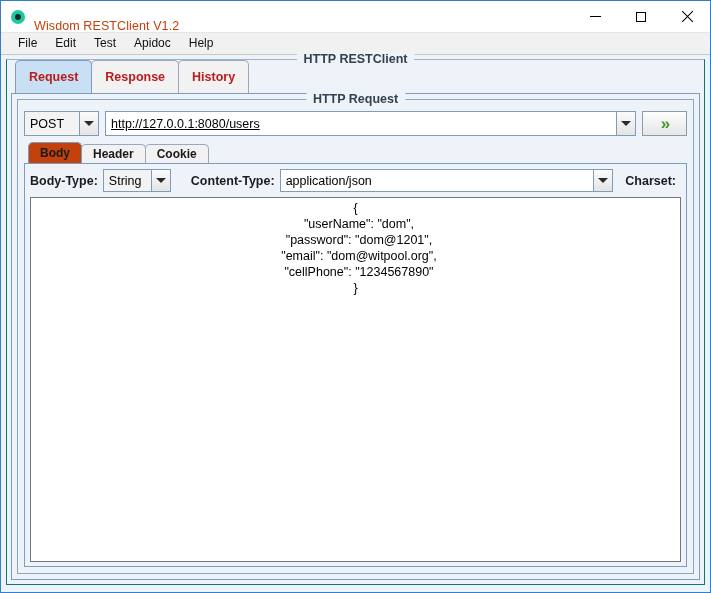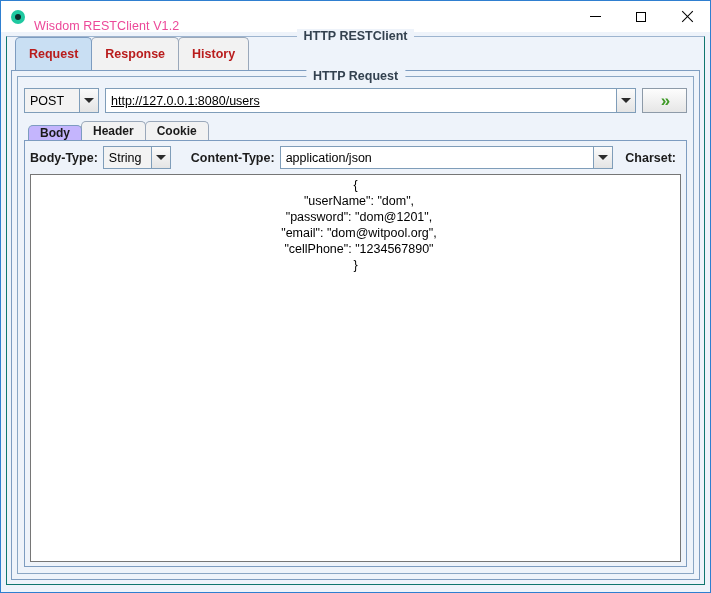--- a/index.html
+++ b/index.html
@@ -52,21 +52,21 @@
     position: absolute;
     left: 4px;
     top: 4px;
     width: 6px;
     height: 6px;
     border-radius: 50%;
     background: #0d2b2b;
   }
   .title-text {
     font-size: 12.5px;
-    color: #ec4899;
+    color: #c2410c;
     letter-spacing: 0.1px;
     white-space: nowrap;
     margin-top: 19px;
   }
   .win-controls {
     margin-left: auto;
     display: flex;
     height: 31px;
     flex: none;
   }
@@ -319,23 +319,23 @@
     font-weight: bold;
     color: #1a1a1a;
     background: #f2f2f2;
     border: 1px solid #9aa8ba;
     border-bottom: none;
     border-radius: 5px 5px 0 0;
     margin-right: -1px;
     box-sizing: border-box;
   }
   .inner-tab.selected {
-    background: #c4b5fd;
+    background: #c2410c;
     border-color: #7d9cc0;
-    height: 15px;
+    height: 21px;
     z-index: 3;
   }
   .inner-tabbody {
     flex: 1;
     border: 1px solid #7d9cc0;
     background: #eef3fa;
     box-sizing: border-box;
     padding: 5px 5px 4px 5px;
     display: flex;
     flex-direction: column;
@@ -395,20 +395,27 @@
       </div>
       <div class="win-btn">
         <span class="glyph-max"></span>
       </div>
       <div class="win-btn">
         <span class="glyph-close"></span>
       </div>
     </div>
   </div>
 
+  <div class="menubar">
+    <div class="menu-item">File</div>
+    <div class="menu-item">Edit</div>
+    <div class="menu-item">Test</div>
+    <div class="menu-item">Apidoc</div>
+    <div class="menu-item">Help</div>
+  </div>
 
   <div class="content">
 
     <div class="restclient-panel">
       <div class="titled-label">HTTP RESTClient</div>
 
       <div class="tabstrip">
         <div class="tab selected">Request</div>
         <div class="tab">Response</div>
         <div class="tab">History</div>

